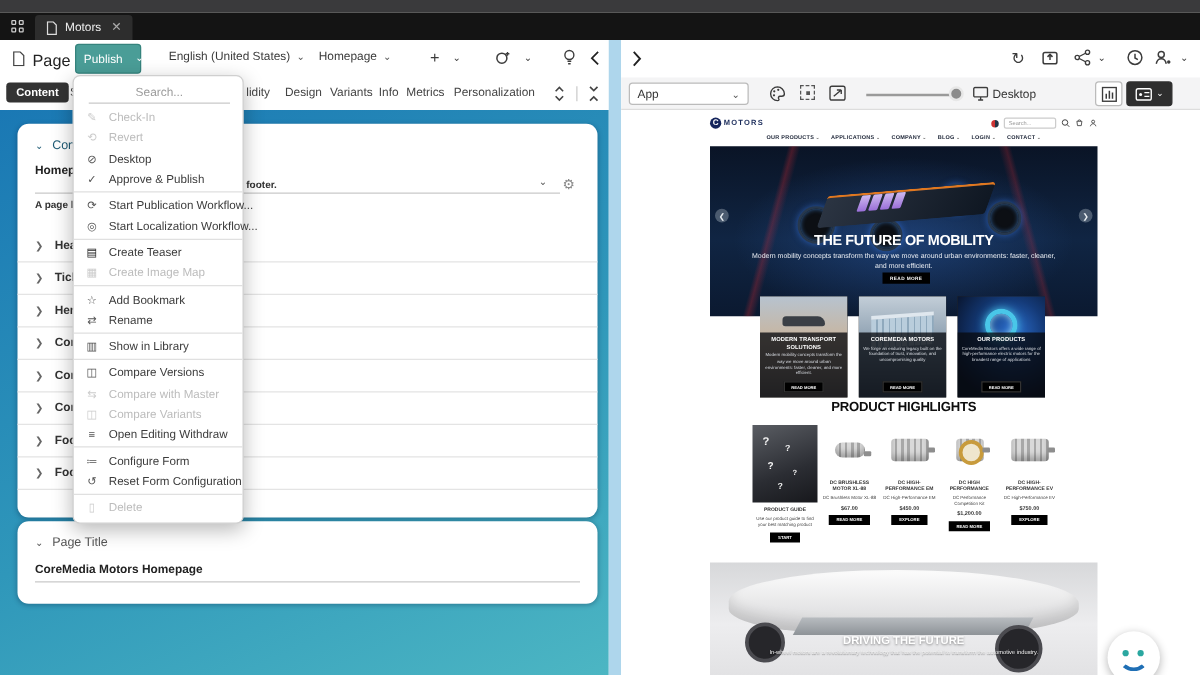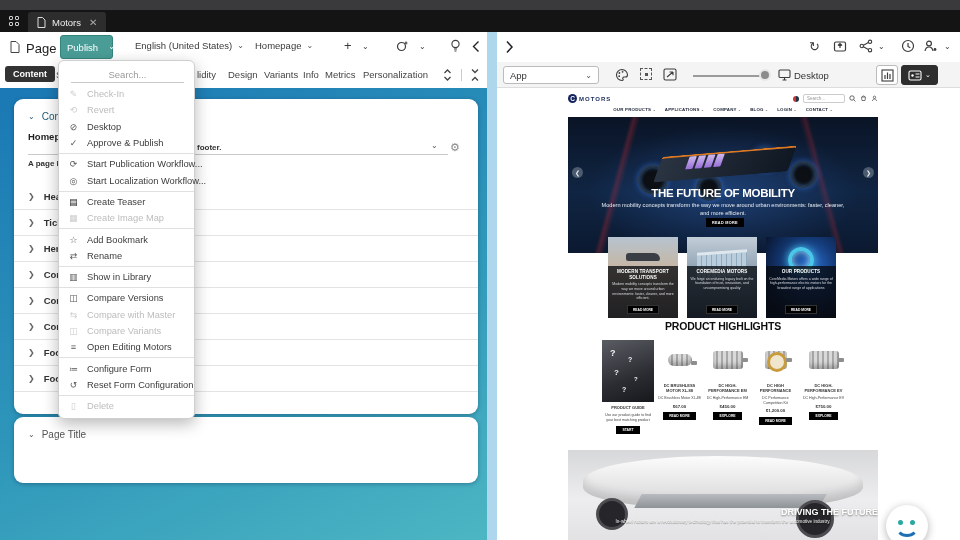--- a/index.html
+++ b/index.html
@@ -106,21 +106,21 @@
   .motor.small{width:24px;height:12px;border-radius:6px}
   .motor.gold:before{content:"";position:absolute;left:2px;top:1px;width:14px;height:14px;border-radius:50%;border:3px solid #c89b3c;background:#efe6cd}
   .ptt{font-size:4px;font-weight:900;margin-top:4px;line-height:1.2}
   .pnm{font-size:3.6px;color:#444;margin-top:2.5px;line-height:1.3}
   .ppr{font-size:4.4px;font-weight:bold;margin-top:3px}
   .pbt{margin-top:3.5px;background:#000;color:#fff;font-size:3.4px;font-weight:bold;padding:2px 6px;cursor:pointer}
   .banner{position:absolute;left:0;top:362px;width:310px;height:90px;overflow:hidden;background:linear-gradient(180deg,#d7d8da 0%,#ededef 55%,#e2e2e4 100%)}
   .bbody{position:absolute;left:15px;top:6px;width:280px;height:52px;background:linear-gradient(180deg,#fcfcfc,#d5d5d7);border-radius:48% 52% 40% 40%;box-shadow:inset 0 -8px 10px rgba(0,0,0,.12)}
   .bplat{position:absolute;left:70px;top:44px;width:185px;height:14px;background:linear-gradient(180deg,#b8bcc0,#8e9398);transform:skewX(-28deg)}
   .bwheel{position:absolute;border-radius:50%;background:#26262a;border:3px solid #4b4b50}
-  .btitle{position:absolute;left:0;top:57px;width:310px;text-align:right;color:#fff;font-size:9px;font-weight:900;text-shadow:0 1px 2px rgba(0,0,0,.45)}
+  .btitle{position:absolute;left:0;top:57px;width:310px;text-align:center;color:#fff;font-size:9px;font-weight:900;text-shadow:0 1px 2px rgba(0,0,0,.45)}
   .btext{position:absolute;left:45px;top:69px;width:220px;text-align:center;color:#f4f4f4;font-size:4.6px;line-height:1.4;text-shadow:0 1px 1px rgba(0,0,0,.45)}
   .chat{position:absolute;left:886px;top:505px;width:42px;height:42px;border-radius:50%;background:#fff;box-shadow:0 2px 8px rgba(0,0,0,.3);z-index:70;cursor:pointer}
   .chat .e{position:absolute;top:15px;width:5px;height:5px;border-radius:50%;background:#2aa7a0}
   .chat .m{position:absolute;left:9px;top:10px;width:24px;height:22px;border:3px solid transparent;border-bottom-color:#1f6fb5;border-radius:50%}
   svg{display:block}
 </style>
 </head>
 <body>
 
 <div class="topstrip"></div>
@@ -257,20 +257,21 @@
             <span>Foot</span>
           </div>
       </div>
     </div>
 
     <div class="card" style="left:14px;top:329px;width:464px;height:66px">
       <div class="sect-head" style="position:absolute;left:14px;top:12px;color:#555">
         <span class="cv" style="color:#555">⌄</span>
         <span>Page Title</span>
       </div>
+      <div class="abs fieldline" style="left:14px;top:33px;width:436px;height:16px;font-size:9.5px;font-weight:bold;color:#222">CoreMedia Motors Homepage</div>
     </div>
   </div>
 </div>
 
 <div class="menu">
   <input class="menu-search" placeholder="Search..." style="">
   <div class="mi dis">
       <span class="ic">✎</span>
       <span>Check-In</span>
     </div>
@@ -326,21 +327,21 @@
   <div class="mi dis">
       <span class="ic">⇆</span>
       <span>Compare with Master</span>
     </div>
   <div class="mi dis">
       <span class="ic">◫</span>
       <span>Compare Variants</span>
     </div>
   <div class="mi">
       <span class="ic">≡</span>
-      <span>Open Editing Motors</span>
+      <span>Open Editing Withdraw</span>
     </div>
   <div class="msep"></div>
   <div class="mi">
       <span class="ic">≔</span>
       <span>Configure Form</span>
     </div>
   <div class="mi">
       <span class="ic">↺</span>
       <span>Reset Form Configuration</span>
     </div>

